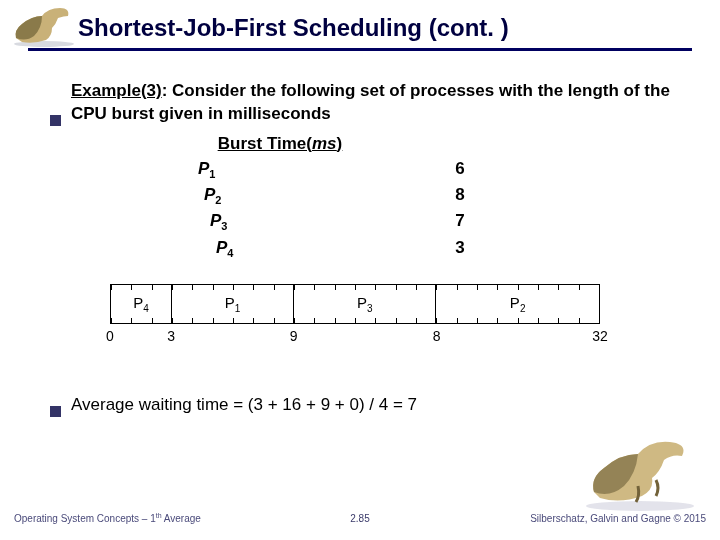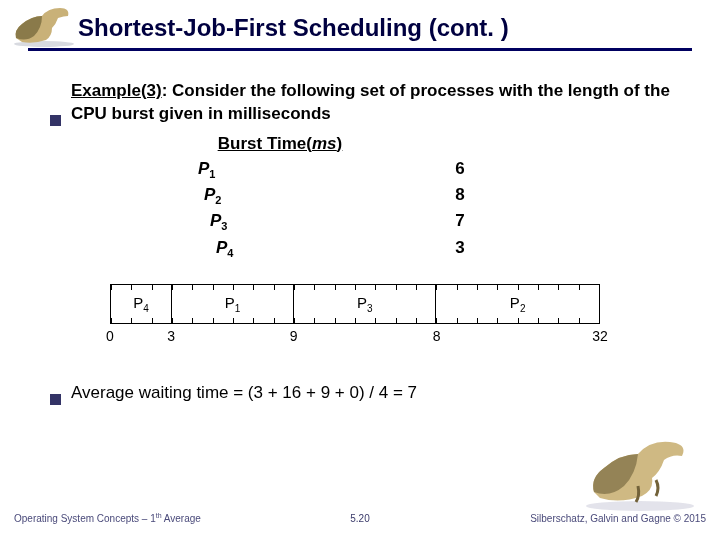--- a/index.html
+++ b/index.html
@@ -112,21 +112,21 @@
     pointer-events: none;
   }
   .tick { position: absolute; width: 1px; height: 6px; background: #000; }
   .gaxis {
     position: relative;
     height: 22px;
     font-size: 14px;
   }
   .gval { position: absolute; top: 4px; transform: translateX(-50%); }
   .avg-line {
-    margin-top: 36px;
+    margin-top: 48px;
   }
   .footer-left {
     position: absolute;
     bottom: 16px;
     left: 14px;
     font-size: 10px;
     color: #4a4a7a;
   }
   .footer-center {
     position: absolute;
@@ -289,14 +289,14 @@
   <ellipse cx="60" cy="74" rx="54" ry="5" fill="#e2e2ea"></ellipse>
   <path d="M14 60 Q10 46 24 36 Q40 22 58 22 Q70 8 90 10 Q108 12 102 24 Q92 22 84 28 Q80 40 72 46 Q74 58 62 64 Q40 72 20 66 Z" fill="#cdb67d"></path>
   <path d="M14 60 Q10 46 24 36 Q40 22 58 22 Q56 42 44 54 Q30 66 14 60 Z" fill="#8f7d4d"></path>
   <path d="M76 48 Q80 56 76 64" stroke="#6b5a30" stroke-width="3" fill="none"></path>
   <path d="M58 54 Q60 64 56 70" stroke="#6b5a30" stroke-width="3" fill="none"></path>
 </svg>
 
 <div class="footer-left">
   <span>Operating System Concepts – 1</span><span class="sup">th</span><span> Average</span>
 </div>
-<div class="footer-center">5.20</div>
+<div class="footer-center">2.85</div>
 <div class="footer-right">Silberschatz, Galvin and Gagne © 2015</div>
 
 </body></html>

